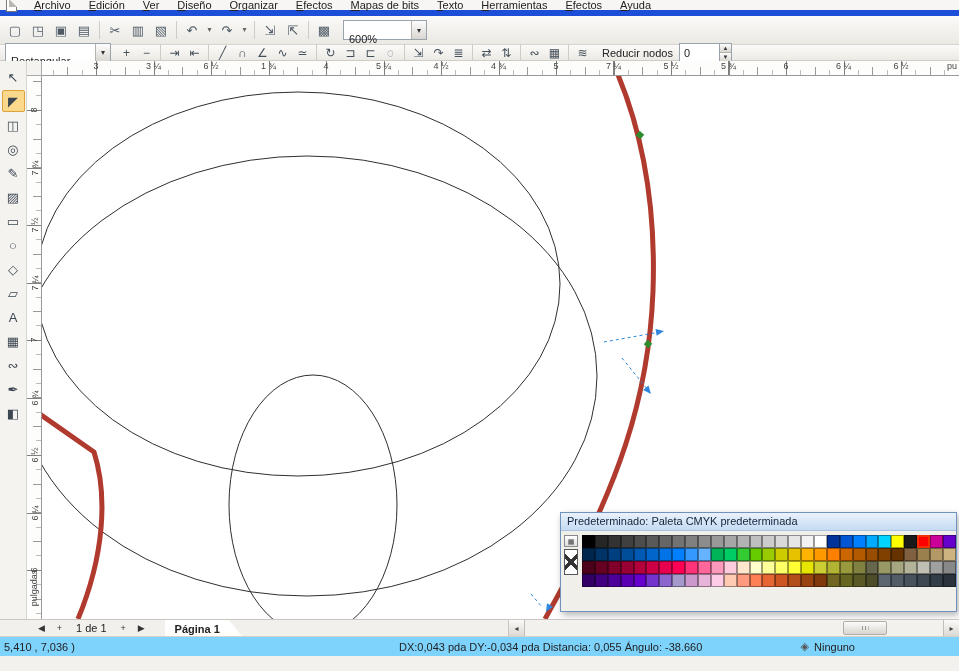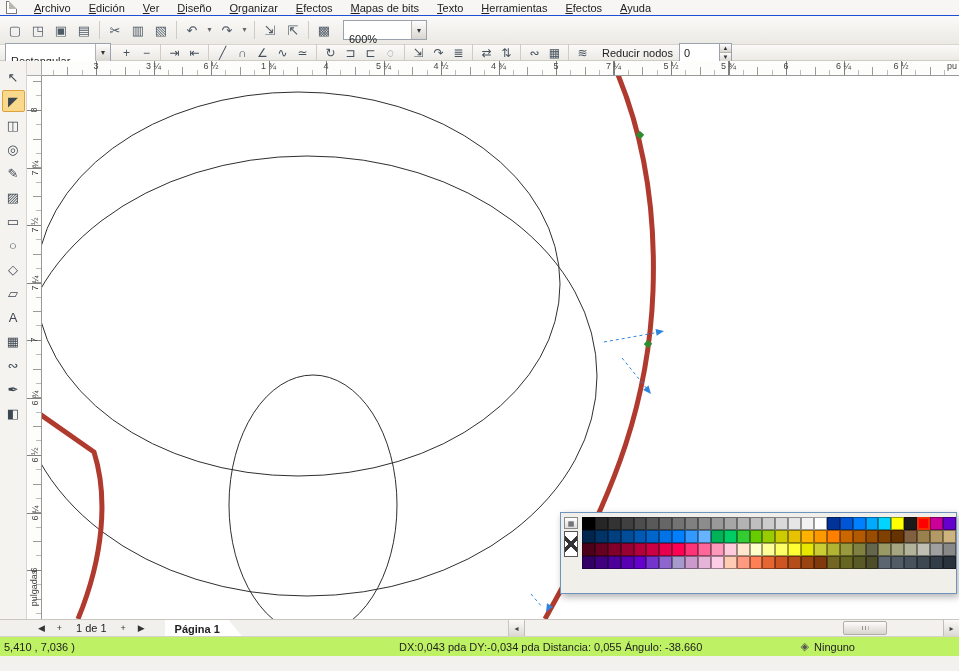--- a/index.html
+++ b/index.html
@@ -1,20 +1,20 @@
 <!DOCTYPE html>
 <html><head>
 <meta charset="utf-8">
 <style>
   * { box-sizing: border-box; margin: 0; padding: 0; }
   html,body { width:959px; height:671px; overflow:hidden; }
   body { font-family:"Liberation Sans", sans-serif; font-size:11px; color:#222; background:#f2f1ee; }
 
   
-  .menubar { height:16px; display:flex; align-items:center; background:#f7f6f4; border-bottom:1px solid #1d4ed8; }
+  .menubar { height:16px; display:flex; align-items:center; background:#f7f6f4; border-bottom:6px solid #1d4ed8; }
   .doc-icon { width:11px; height:13px; border:1px solid #7a7a7a; background:#fff; position:relative; margin:0 8px 0 6px; flex:none; }
   .doc-icon::after { content:""; position:absolute; top:-1px; right:-1px; border-style:solid; border-width:4px; border-color:#f7f6f4 #f7f6f4 #b9b6b0 #b9b6b0; }
   .menu-item { display:inline-block; padding:1px 9px; cursor:default; }
   .menu-item::first-letter { text-decoration:underline; }
 
   
   .toolbar { height:29px; display:flex; align-items:center; background:linear-gradient(#fbfaf8,#ebe9e4); border-bottom:1px solid #d8d5cf; padding:0 4px; }
   .tb-items { display:flex; align-items:center; gap:1px; }
   .tb-btn { width:22px; height:22px; border:none; background:transparent; color:#4e5a66; font-size:13px; line-height:1; display:flex; align-items:center; justify-content:center; }
   .tb-btn.dd { width:11px; font-size:8px; color:#666; }
@@ -99,21 +99,21 @@
   .bb-spacer { flex:1; }
   .hscroll { width:451px; flex:none; display:flex; align-items:stretch; border-left:1px solid #c9c6bf; background:#eceae5; }
   .scroll-btn { width:16px; border:none; background:linear-gradient(#fbfaf8,#dcd9d3); border-right:1px solid #c2bfb8; font-size:8px; color:#444; padding:0; }
   .scroll-btn.right { border-right:none; border-left:1px solid #c2bfb8; }
   .scroll-track { flex:1; position:relative; background:#f3f1ed; }
   .scroll-thumb { position:absolute; top:1px; bottom:1px; left:76%; width:44px; background:linear-gradient(#fdfcfb,#d8d5cf); border:1px solid #b1aea7; border-radius:2px; }
   .scroll-thumb::after { content:""; position:absolute; top:4px; bottom:4px; left:50%; width:7px; transform:translateX(-50%);
     background:repeating-linear-gradient(90deg,#9a978f 0 1px,transparent 1px 3px); }
 
   
-  .statusbar { height:20px; display:flex; align-items:center; background:#bef264; border-top:1px solid #d5d2cb; padding:0 4px; }
+  .statusbar { height:20px; display:flex; align-items:center; background:#7dd3fc; border-top:1px solid #d5d2cb; padding:0 4px; }
   .sb-coords { width:395px; flex:none; white-space:nowrap; overflow:hidden; }
   .sb-details { white-space:nowrap; }
   .sb-right { margin-left:auto; margin-right:100px; display:flex; align-items:center; gap:5px; }
   .fill-icon { font-size:11px; color:#555; }
 </style>
 </head>
 <body>
 
 <div class="menubar">
   <span class="doc-icon"></span>
@@ -424,20 +424,21 @@
           <path class="handle" d="M 580,282 L 606,314" fill="none" stroke-width="1" stroke-dasharray="3,3" stroke="#2e86de"></path>
           <path class="handle" d="M 489,518 L 500,531" fill="none" stroke-width="1" stroke-dasharray="3,3" stroke="#2e86de"></path>
           <path class="arrow" d="M0,0 L-8,-3.5 L-8,3.5 Z" transform="translate(622,255) rotate(-10)" fill="#2e86de"></path>
           <path class="arrow" d="M0,0 L-8,-3.5 L-8,3.5 Z" transform="translate(609,318) rotate(50)" fill="#2e86de"></path>
           <path class="arrow" d="M0,0 L-8,-3.5 L-8,3.5 Z" transform="translate(504,536) rotate(120)" fill="#2e86de"></path>
           <rect class="node" x="595" y="56" width="6" height="6" transform="rotate(40 598 59)" fill="#2e8b2e"></rect>
           <rect class="node" x="603" y="265" width="6" height="6" transform="rotate(40 606 268)" fill="#2e8b2e"></rect>
         </svg>
 
         <div class="palette">
+          <div class="palette-title">Predeterminado: Paleta CMYK predeterminada</div>
           <div class="palette-body">
             <div class="palette-handle">
               <button class="palette-opt">▦</button>
               <span class="no-color"></span>
             </div>
             <div class="swatch-grid">
 
             <span class="swatch" style="background: rgb(0, 0, 0);"></span>
                 <span class="swatch" style="background: rgb(38, 38, 38);"></span>
                 <span class="swatch" style="background: rgb(51, 51, 51);"></span>

